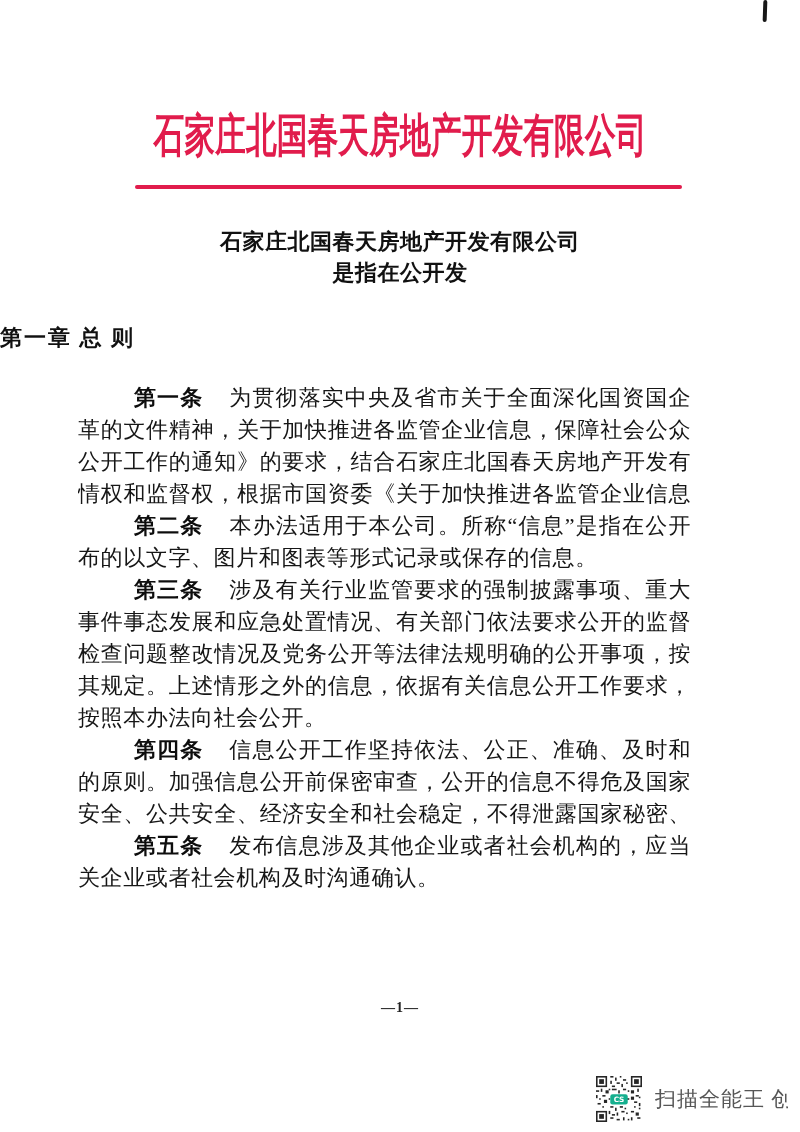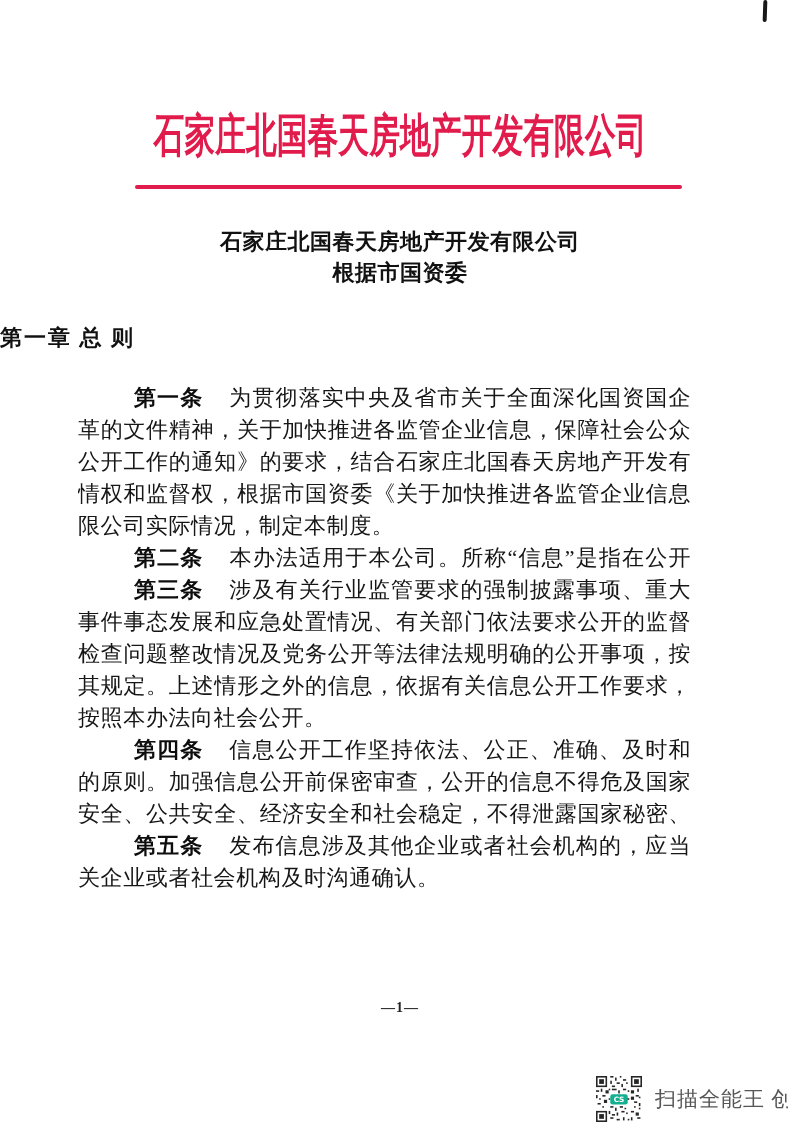--- a/index.html
+++ b/index.html
@@ -71,34 +71,34 @@
 
   <div class="artifact"></div>
 
   <div class="red-title">
     <span class="condense">石家庄北国春天房地产开发有限公司</span>
   </div>
   <div class="red-rule"></div>
 
   <div class="doc-title">
     <div>石家庄北国春天房地产开发有限公司</div>
-    <div>根据市国资委</div>
+    <div>是指在公开发</div>
   </div>
 
   <div class="chapter">第一章 总 则</div>
 
   <div class="body-text">
 
     <div class="line first"><span class="art-label">第一条</span><span>为贯彻落实中央及省市关于全面深化国资国企改</span></div>
     <div class="line">革的文件精神，关于加快推进各监管企业信息，保障社会公众知</div>
     <div class="line">公开工作的通知》的要求，结合石家庄北国春天房地产开发有</div>
     <div class="line">情权和监督权，根据市国资委《关于加快推进各监管企业信息</div>
-    <div class="line last">限公司实际情况，制定本制度。</div>
 
     <div class="line first"><span class="art-label">第二条</span><span>本办法适用于本公司。所称“信息”是指在公开发</span></div>
+    <div class="line last">布的以文字、图片和图表等形式记录或保存的信息。</div>
 
     <div class="line first"><span class="art-label">第三条</span><span>涉及有关行业监管要求的强制披露事项、重大突发</span></div>
     <div class="line">事件事态发展和应急处置情况、有关部门依法要求公开的监督</div>
     <div class="line">检查问题整改情况及党务公开等法律法规明确的公开事项，按</div>
     <div class="line">其规定。上述情形之外的信息，依据有关信息公开工作要求，</div>
     <div class="line last">按照本办法向社会公开。</div>
 
     <div class="line first"><span class="art-label">第四条</span><span>信息公开工作坚持依法、公正、准确、及时和安全</span></div>
     <div class="line">的原则。加强信息公开前保密审查，公开的信息不得危及国家</div>
     <div class="line">安全、公共安全、经济安全和社会稳定，不得泄露国家秘密、</div>

